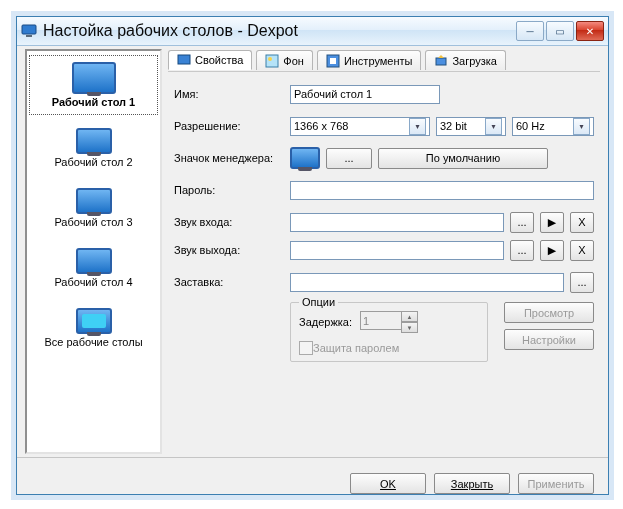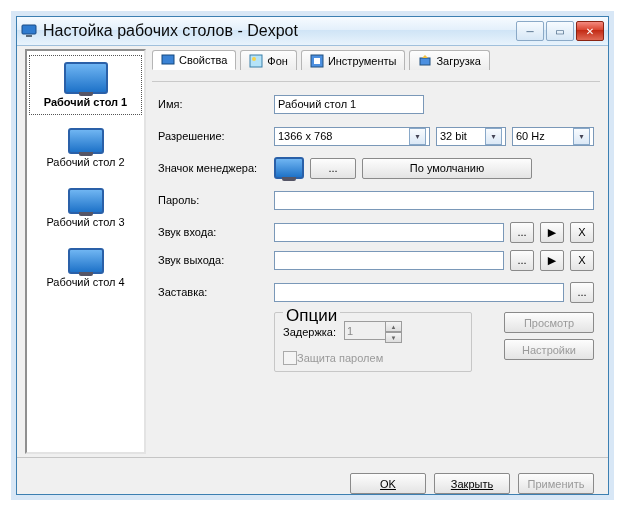--- a/index.html
+++ b/index.html
@@ -23,41 +23,41 @@
   .side-item .lbl{font-size:11px;text-align:center}
   .side-item.selected .lbl{font-weight:bold}
   .mon{width:32px;height:22px;border:2px solid #2a60a8;border-radius:3px;
     background:linear-gradient(#6fb5f2,#1e72c8);position:relative}
   .mon:after{content:"";position:absolute;left:50%;top:100%;transform:translateX(-50%);width:14px;height:4px;
     background:#556;border-radius:0 0 2px 2px}
   .mon.big{width:40px;height:28px}
   .mon.face:before{content:"";position:absolute;inset:4px;background:#3fd0f5;border-radius:2px}
   
   .main{flex:1;display:flex;flex-direction:column}
-  .tabs{display:flex;gap:4px;margin-bottom:6px;border-bottom:1px solid #c9c9c9;padding-bottom:12px}
+  .tabs{display:flex;gap:4px;margin-bottom:6px;border-bottom:1px solid #c9c9c9;padding-bottom:2px}
   .tab{display:flex;align-items:center;gap:4px;padding:2px 8px;border:1px solid #b5b5b5;border-bottom:none;
     background:linear-gradient(#fdfdfd,#ededed);border-radius:3px 3px 0 0;font-size:11px;position:relative;top:1px}
   .tab.active{background:#fff;border-bottom:1px solid #fff;font-weight:normal}
   .tab .ico{width:14px;height:14px;display:flex;align-items:center;justify-content:center}
   .form{padding:4px 6px}
   .row{display:flex;align-items:center;min-height:24px;margin-bottom:8px;gap:6px}
   .row .label{width:110px}
   .textbox,.combo{height:19px;border:1px solid #7a98b8;background:#fff;padding:1px 3px;font-size:11px;
     font-family:inherit;box-sizing:border-box}
   .textbox{flex:1}
   .combo{display:flex;align-items:center;justify-content:space-between;gap:2px}
   .combo .arrow{width:15px;height:15px;background:linear-gradient(#f8fbfe,#dbe8f6);border:1px solid #89a8c8;
     display:flex;align-items:center;justify-content:center;font-size:8px;color:#445}
   .btn{height:21px;border:1px solid #8a8a8a;background:linear-gradient(#fdfdfd,#e4e4e4);padding:0 8px;
     font-size:11px;font-family:inherit;border-radius:2px;box-sizing:border-box;display:flex;align-items:center;
     justify-content:center;min-width:24px}
   .btn.small{padding:0;width:24px}
   .btn:disabled,.btn.disabled{color:#9a9a9a}
   .group{border:1px solid #c7c7c7;border-radius:2px;padding:8px 8px 6px;position:relative;width:180px}
-  .group-title{position:absolute;top:-7px;left:8px;background:#f0f0f0;padding:0 3px;font-size:17px}
+  .group-title{position:absolute;top:-7px;left:8px;background:#f0f0f0;padding:0 3px;font-size:11px}
   .spin{display:flex}
   .spin input{width:36px;height:17px;border:1px solid #9c9c9c;border-right:none;padding:0 2px;font:inherit;
     color:#888}
   .spin .spbtns{display:flex;flex-direction:column}
   .spin .sp{width:15px;height:9px;border:1px solid #9c9c9c;background:linear-gradient(#f4f4f4,#dedede);
     font-size:6px;display:flex;align-items:center;justify-content:center;color:#666}
   .chk{display:flex;align-items:center;gap:0;color:#9a9a9a;margin-top:8px}
   .chk .box{width:12px;height:12px;border:1px solid #aaa;background:#f4f4f4}
   
   .bottombar{position:absolute;left:0;right:0;bottom:0;height:36px;border-top:1px solid #c5c5c5;
@@ -96,20 +96,24 @@
         <span class="lbl">Рабочий стол 2</span>
       </div>
       <div class="side-item">
         <div class="mon"></div>
         <span class="lbl">Рабочий стол 3</span>
       </div>
       <div class="side-item">
         <div class="mon"></div>
         <span class="lbl">Рабочий стол 4</span>
       </div>
+      <div class="side-item">
+        <div class="mon face"></div>
+        <span class="lbl">Все рабочие столы</span>
+      </div>
     </div>
 
     <div class="main">
 
       <div class="tabs">
         <div class="tab active">
           <span class="ico">
               <svg width="14" height="14">
                 <rect x="1" y="2" width="12" height="9" fill="#3a82d4" stroke="#15487f"></rect>
               </svg>
@@ -147,21 +151,21 @@
 
       <div class="form">
 
         <div class="row">
           <span class="label">Имя:</span>
           <input class="textbox" style="flex: 0 0 140px;" value="Рабочий стол 1">
         </div>
 
         <div class="row">
           <span class="label">Разрешение:</span>
-          <div class="combo" style="width:156px">
+          <div class="combo" style="width:140px">
             <span>1366 x 768</span>
             <span class="arrow">▾</span>
           </div>
           <div class="combo" style="width:70px">
             <span>32 bit</span>
             <span class="arrow">▾</span>
           </div>
           <div class="combo" style="width:82px">
             <span>60 Hz</span>
             <span class="arrow">▾</span>

